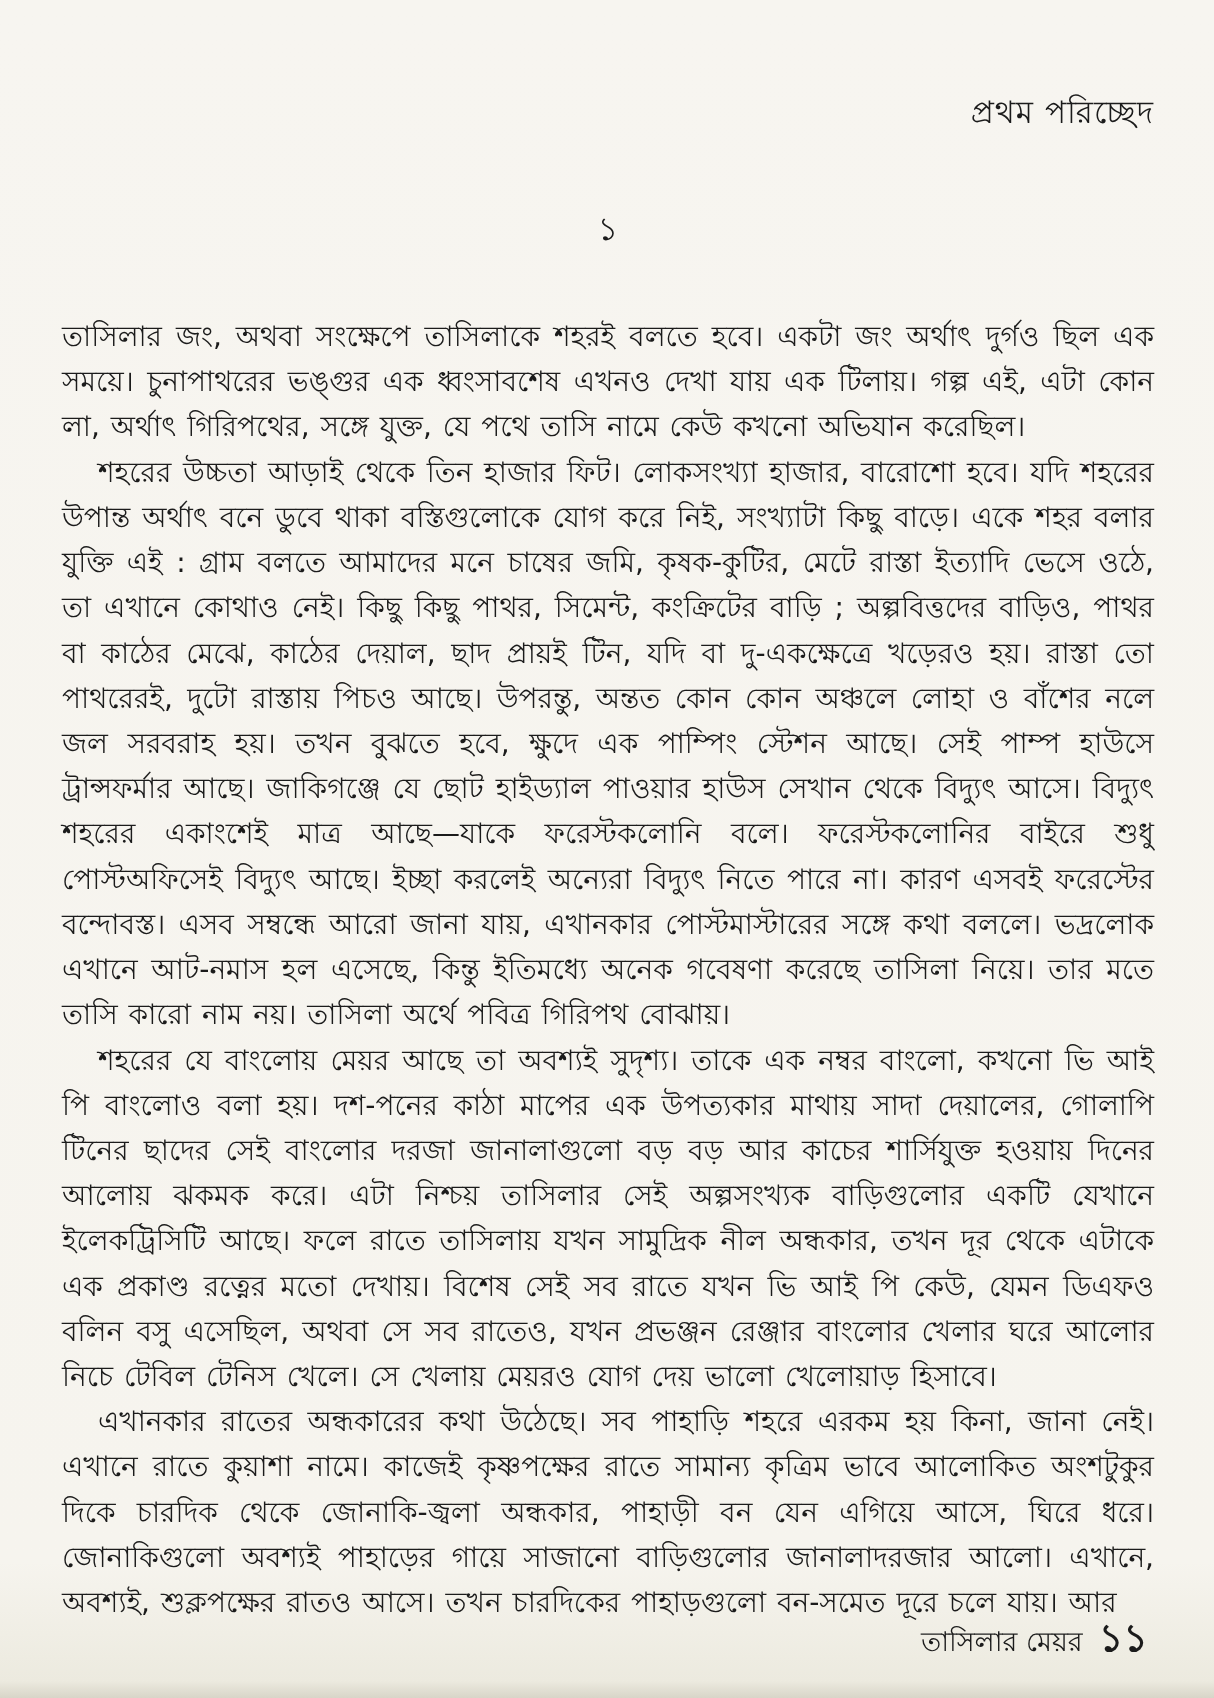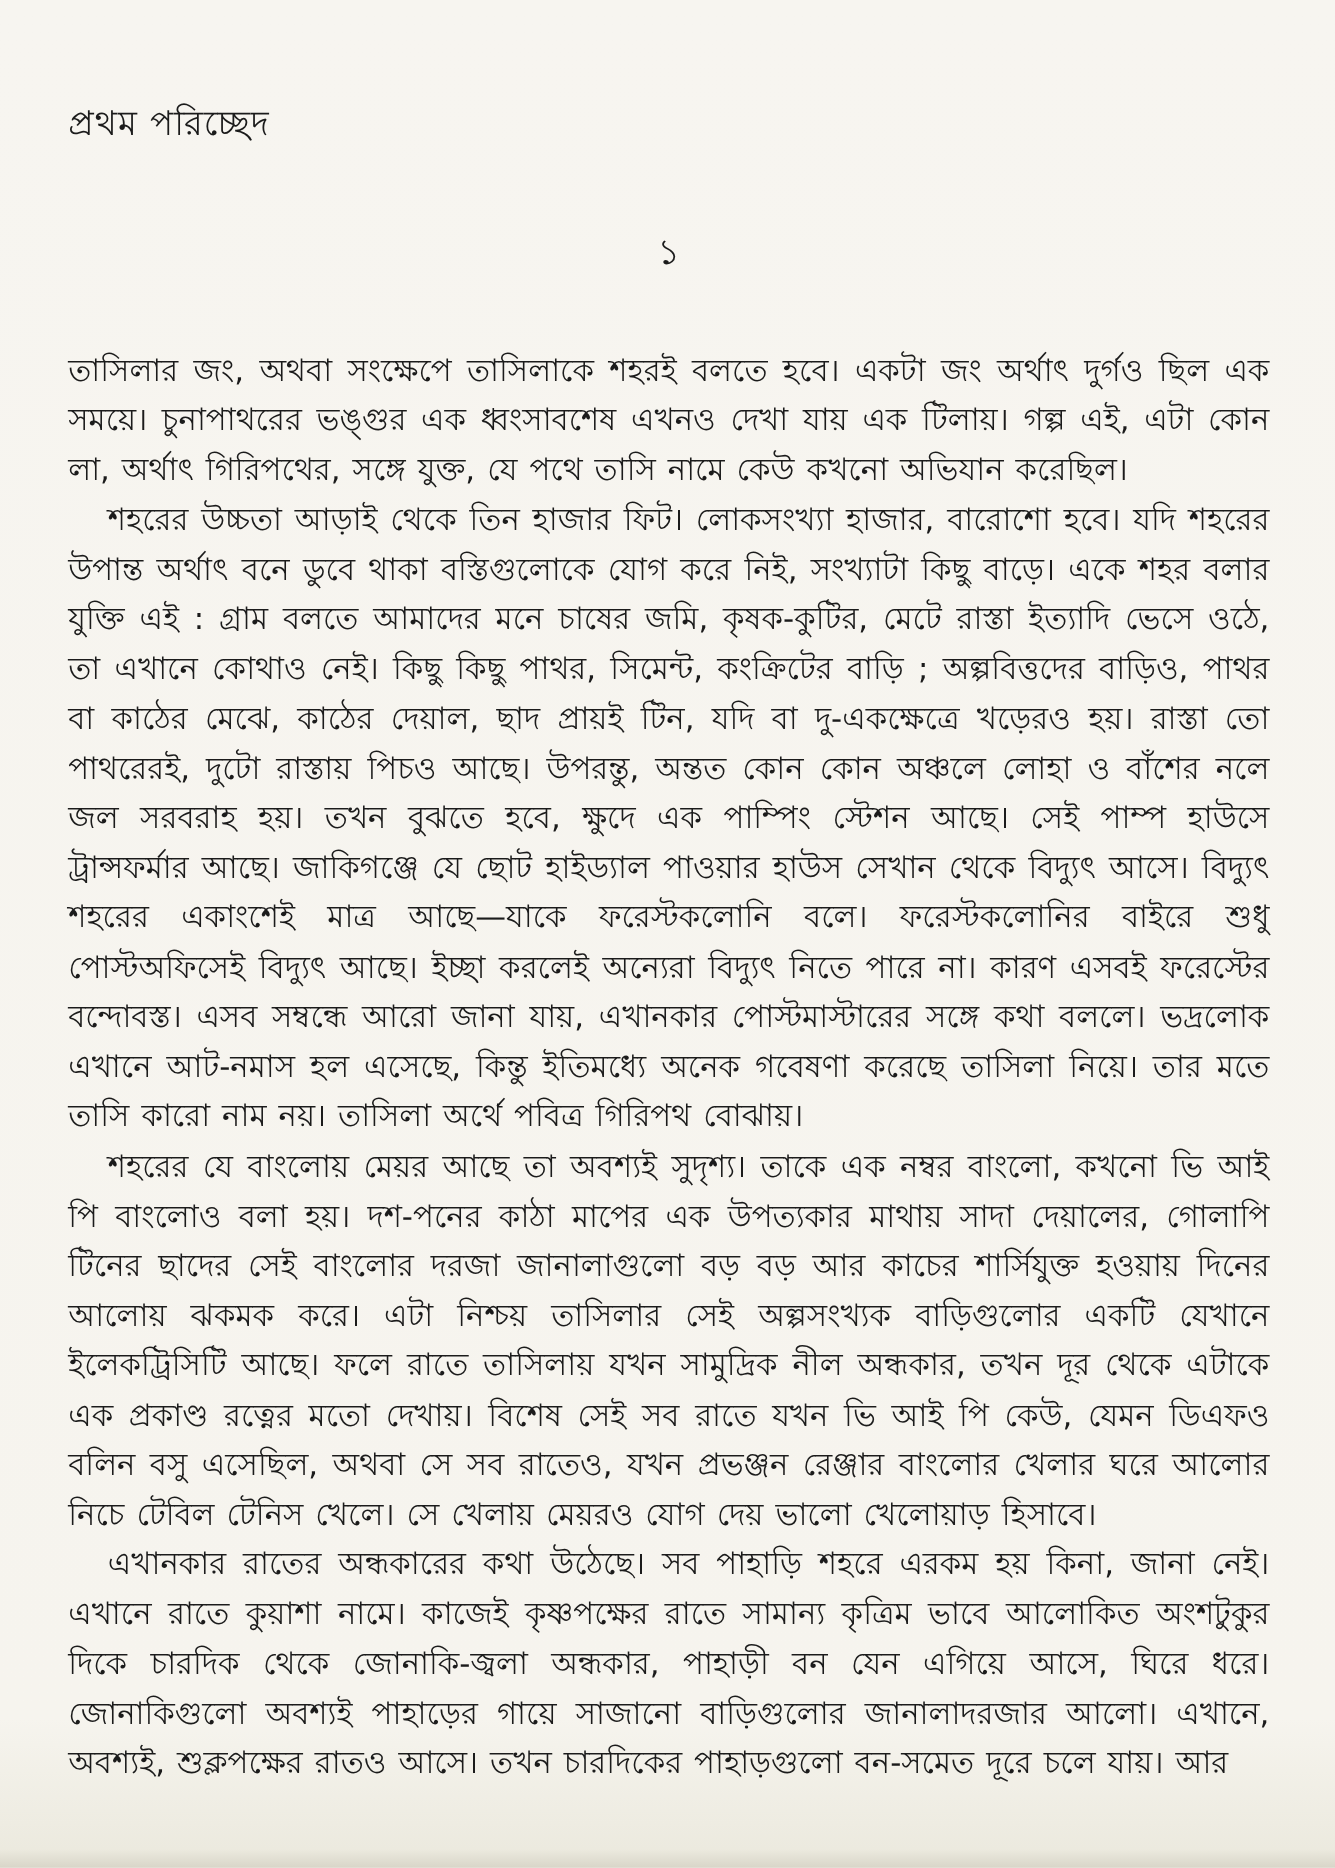--- a/index.html
+++ b/index.html
@@ -15,21 +15,21 @@
     -webkit-font-smoothing: antialiased;
   }
   .page {
     position: relative;
     width: 1214px;
     height: 1698px;
     box-sizing: border-box;
     padding: 88px 60px 60px 62px;
   }
   .chapter-heading {
-    text-align: left;
+    text-align: right;
     font-size: 31px;
     font-weight: normal;
     letter-spacing: 1px;
     margin: 0 0 64px 0;
   }
   .section-number {
     text-align: center;
     font-size: 32px;
     margin: 0 0 56px 0;
   }
@@ -69,14 +69,18 @@
 
   <div class="section-number">১</div>
 
   <div class="body-text">
     <p>তাসিলার জং, অথবা সংক্ষেপে তাসিলাকে শহরই বলতে হবে। একটা জং অর্থাৎ দুর্গও ছিল এক সময়ে। চুনাপাথরের ভঙ্গুর এক ধ্বংসাবশেষ এখনও দেখা যায় এক টিলায়। গল্প এই, এটা কোন লা, অর্থাৎ গিরিপথের, সঙ্গে যুক্ত, যে পথে তাসি নামে কেউ কখনো অভিযান করেছিল।</p>
     <p>শহরের উচ্চতা আড়াই থেকে তিন হাজার ফিট। লোকসংখ্যা হাজার, বারোশো হবে। যদি শহরের উপান্ত অর্থাৎ বনে ডুবে থাকা বস্তিগুলোকে যোগ করে নিই, সংখ্যাটা কিছু বাড়ে। একে শহর বলার যুক্তি এই : গ্রাম বলতে আমাদের মনে চাষের জমি, কৃষক-কুটির, মেটে রাস্তা ইত্যাদি ভেসে ওঠে, তা এখানে কোথাও নেই। কিছু কিছু পাথর, সিমেন্ট, কংক্রিটের বাড়ি ; অল্পবিত্তদের বাড়িও, পাথর বা কাঠের মেঝে, কাঠের দেয়াল, ছাদ প্রায়ই টিন, যদি বা দু-একক্ষেত্রে খড়েরও হয়। রাস্তা তো পাথরেরই, দুটো রাস্তায় পিচও আছে। উপরন্তু, অন্তত কোন কোন অঞ্চলে লোহা ও বাঁশের নলে জল সরবরাহ হয়। তখন বুঝতে হবে, ক্ষুদে এক পাম্পিং স্টেশন আছে। সেই পাম্প হাউসে ট্রান্সফর্মার আছে। জাকিগঞ্জে যে ছোট হাইড্যাল পাওয়ার হাউস সেখান থেকে বিদ্যুৎ আসে। বিদ্যুৎ শহরের একাংশেই মাত্র আছে—যাকে ফরেস্টকলোনি বলে। ফরেস্টকলোনির বাইরে শুধু পোস্টঅফিসেই বিদ্যুৎ আছে। ইচ্ছা করলেই অন্যেরা বিদ্যুৎ নিতে পারে না। কারণ এসবই ফরেস্টের বন্দোবস্ত। এসব সম্বন্ধে আরো জানা যায়, এখানকার পোস্টমাস্টারের সঙ্গে কথা বললে। ভদ্রলোক এখানে আট-নমাস হল এসেছে, কিন্তু ইতিমধ্যে অনেক গবেষণা করেছে তাসিলা নিয়ে। তার মতে তাসি কারো নাম নয়। তাসিলা অর্থে পবিত্র গিরিপথ বোঝায়।</p>
     <p>শহরের যে বাংলোয় মেয়র আছে তা অবশ্যই সুদৃশ্য। তাকে এক নম্বর বাংলো, কখনো ভি আই পি বাংলোও বলা হয়। দশ-পনের কাঠা মাপের এক উপত্যকার মাথায় সাদা দেয়ালের, গোলাপি টিনের ছাদের সেই বাংলোর দরজা জানালাগুলো বড় বড় আর কাচের শার্সিযুক্ত হওয়ায় দিনের আলোয় ঝকমক করে। এটা নিশ্চয় তাসিলার সেই অল্পসংখ্যক বাড়িগুলোর একটি যেখানে ইলেকট্রিসিটি আছে। ফলে রাতে তাসিলায় যখন সামুদ্রিক নীল অন্ধকার, তখন দূর থেকে এটাকে এক প্রকাণ্ড রত্নের মতো দেখায়। বিশেষ সেই সব রাতে যখন ভি আই পি কেউ, যেমন ডিএফও বলিন বসু এসেছিল, অথবা সে সব রাতেও, যখন প্রভঞ্জন রেঞ্জার বাংলোর খেলার ঘরে আলোর নিচে টেবিল টেনিস খেলে। সে খেলায় মেয়রও যোগ দেয় ভালো খেলোয়াড় হিসাবে।</p>
     <p>এখানকার রাতের অন্ধকারের কথা উঠেছে। সব পাহাড়ি শহরে এরকম হয় কিনা, জানা নেই। এখানে রাতে কুয়াশা নামে। কাজেই কৃষ্ণপক্ষের রাতে সামান্য কৃত্রিম ভাবে আলোকিত অংশটুকুর দিকে চারদিক থেকে জোনাকি-জ্বলা অন্ধকার, পাহাড়ী বন যেন এগিয়ে আসে, ঘিরে ধরে। জোনাকিগুলো অবশ্যই পাহাড়ের গায়ে সাজানো বাড়িগুলোর জানালাদরজার আলো। এখানে, অবশ্যই, শুক্লপক্ষের রাতও আসে। তখন চারদিকের পাহাড়গুলো বন-সমেত দূরে চলে যায়। আর</p>
   </div>
 
+  <div class="footer">
+    <span class="book-title">তাসিলার মেয়র</span>
+    <span class="page-number">১১</span>
+  </div>
 
 </div>
 
 </body></html>

